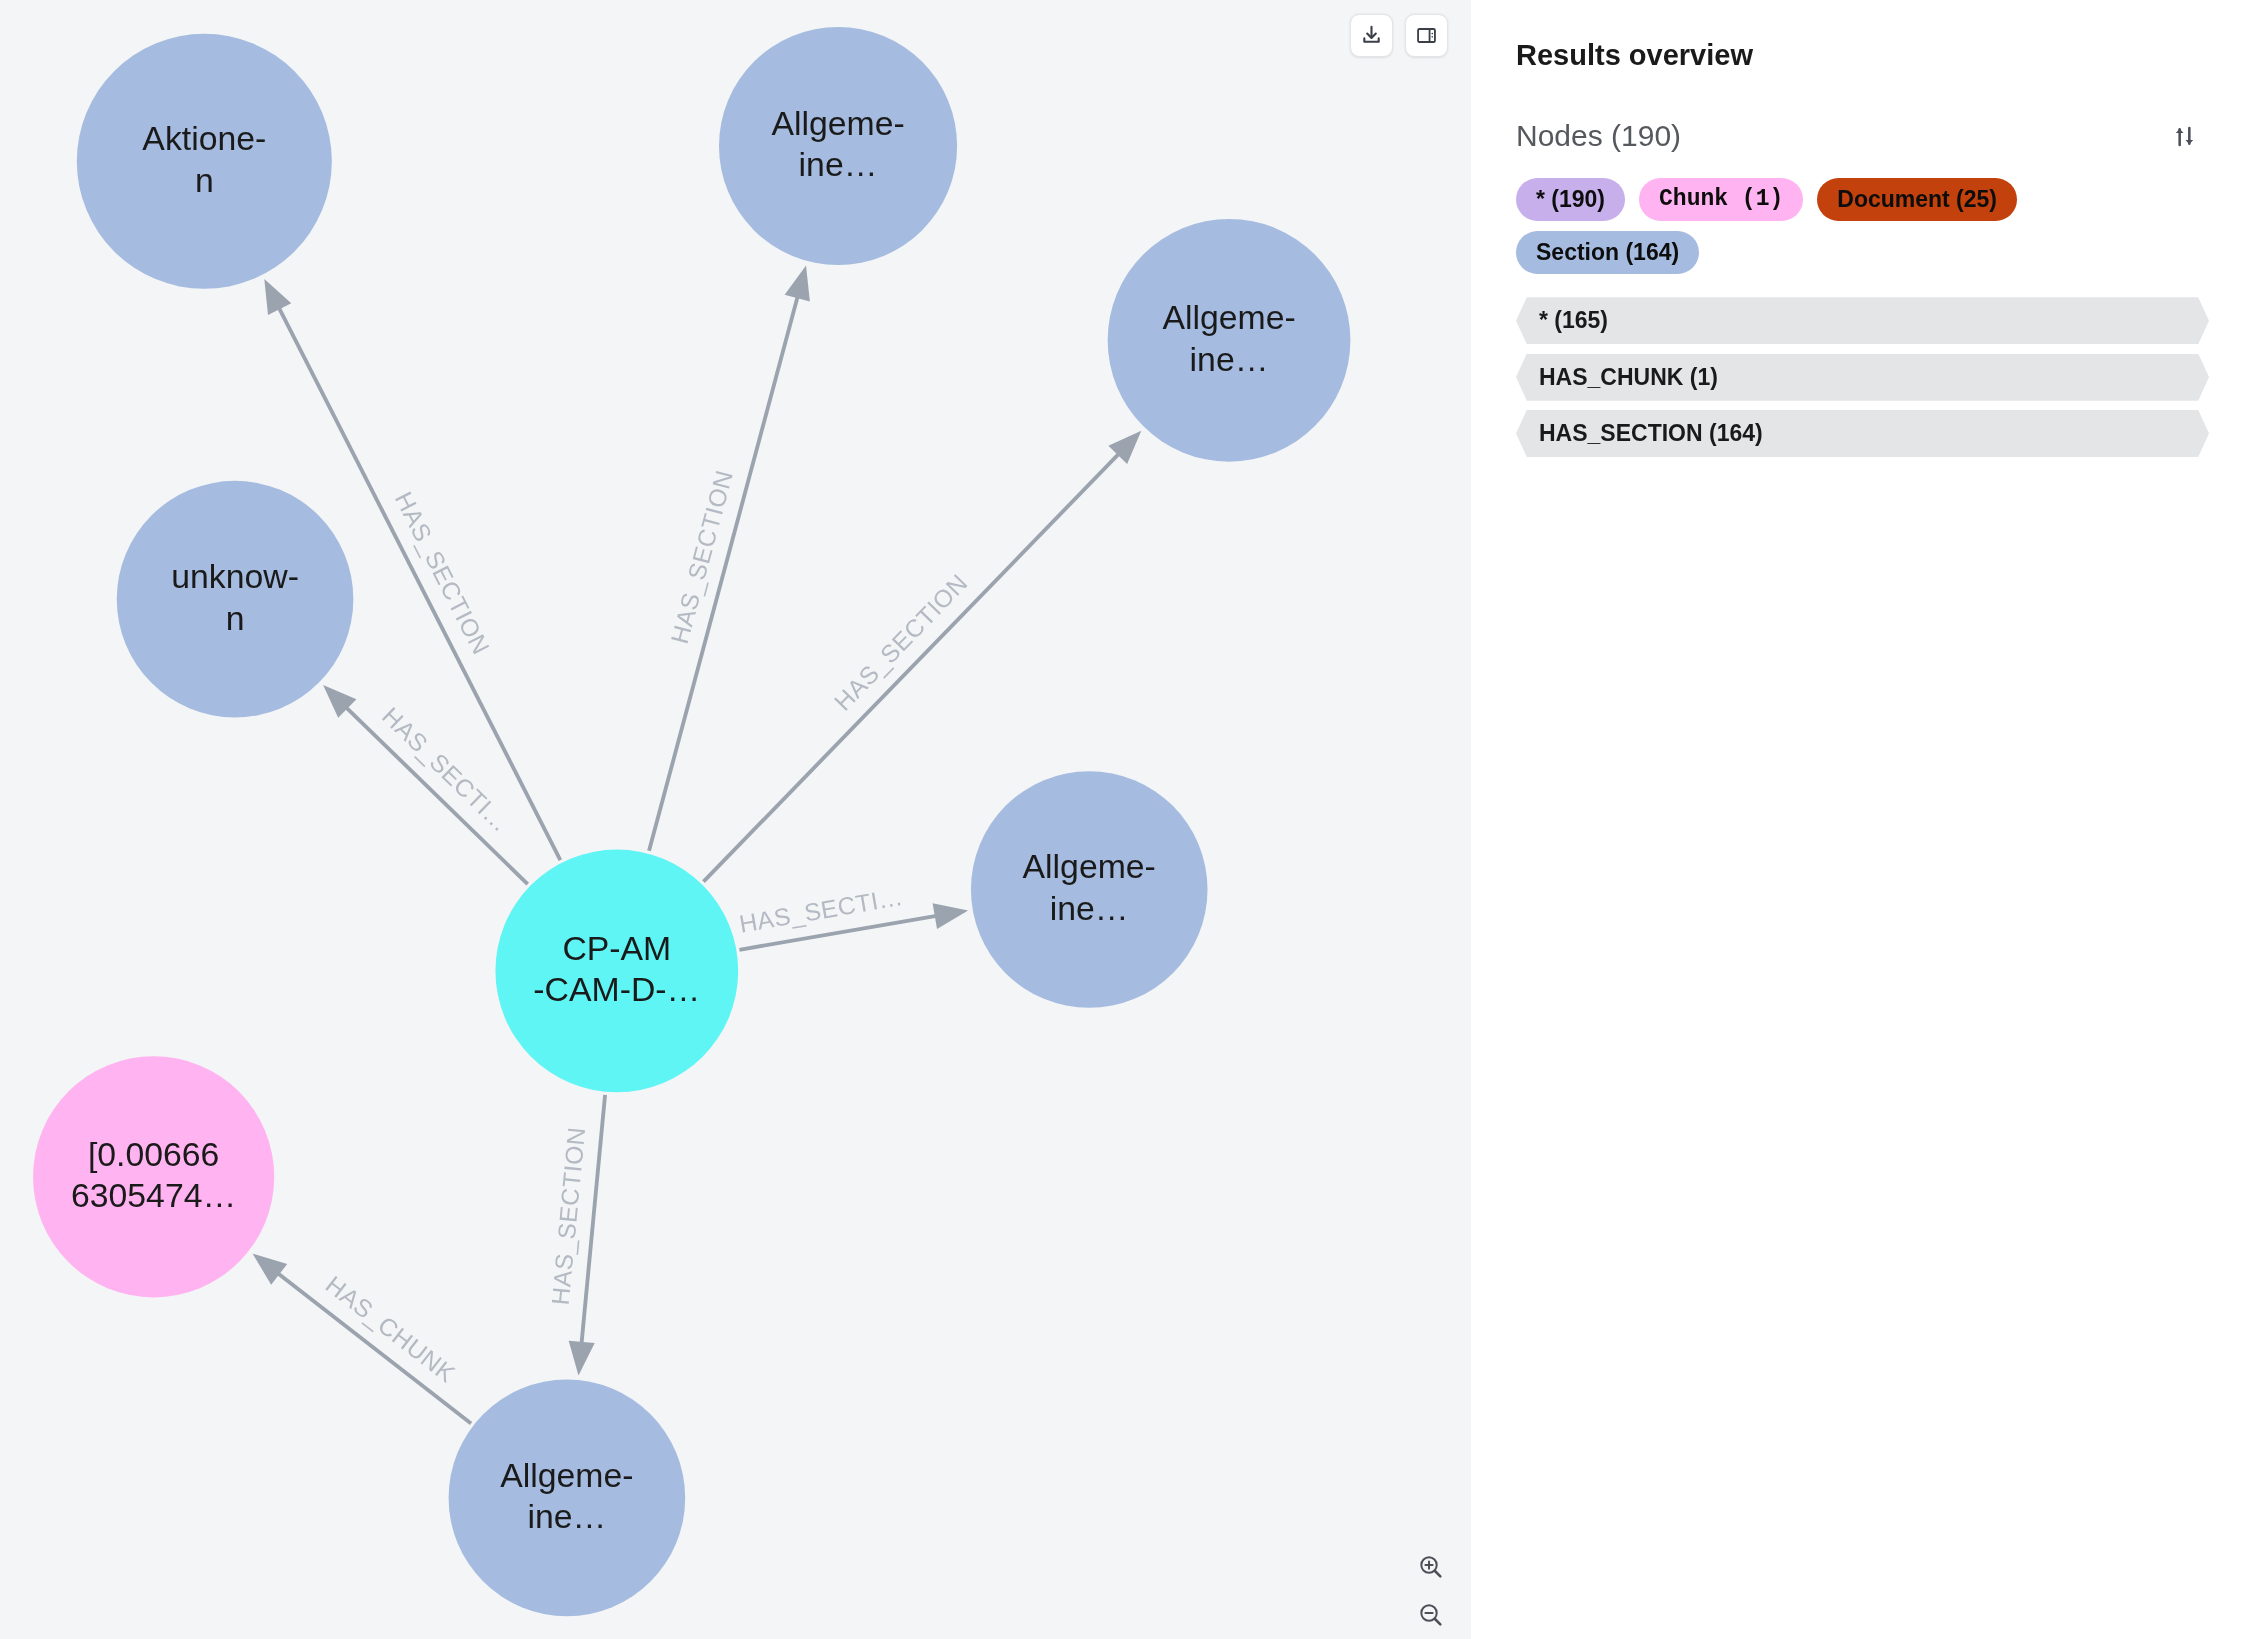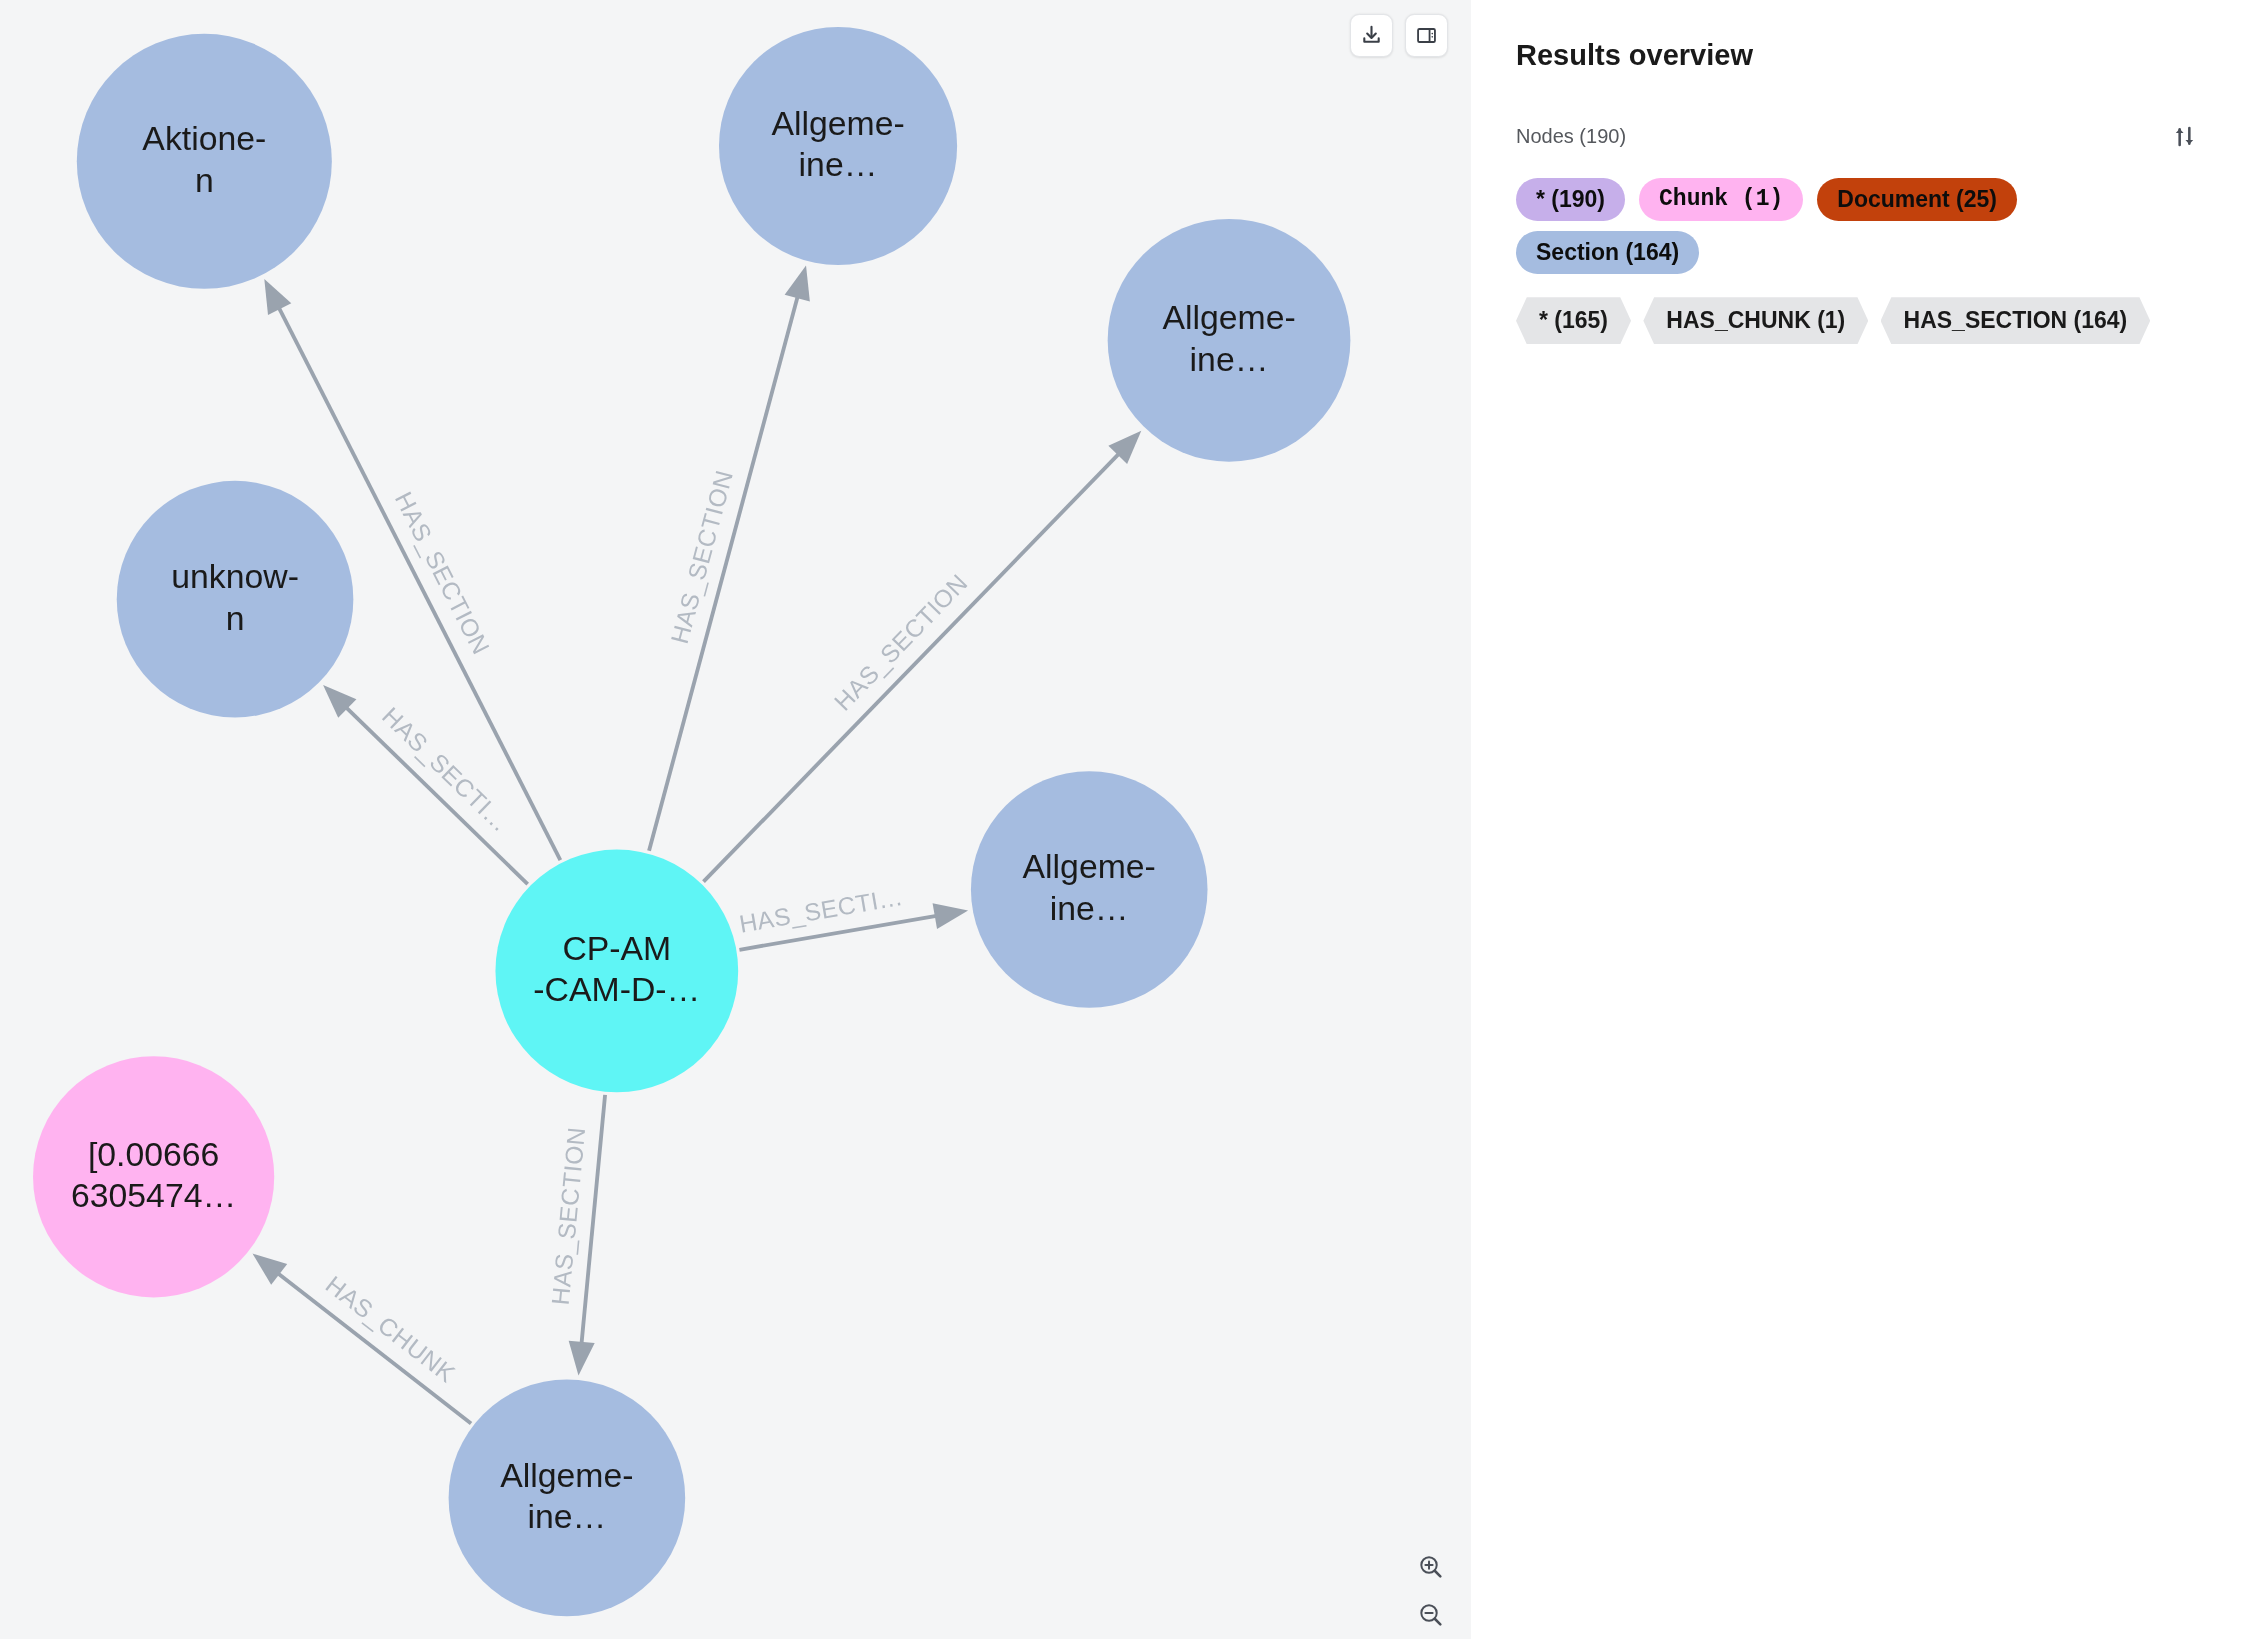--- a/index.html
+++ b/index.html
@@ -126,21 +126,21 @@
     margin: 0 0 43px 0;
     line-height: 1.1;
   }
   .section-head {
     display: flex;
     align-items: center;
     justify-content: space-between;
     margin-bottom: 20px;
   }
   .section-label {
-    font-size: 20px;
+    font-size: 30px;
     color: #55585d;
     font-weight: normal;
   }
   .sort-btn {
     width: 43px;
     height: 43px;
     display: flex;
     align-items: center;
     justify-content: center;
     cursor: pointer;
@@ -177,20 +177,21 @@
     padding: 9.2px 23px;
     white-space: nowrap;
     cursor: pointer;
     line-height: 1.25;
     clip-path: polygon(10.8px 0, calc(100% - 10.8px) 0, 100% 50%, calc(100% - 10.8px) 100%, 10.8px 100%, 0 50%);
   }
   .rel-chip-row {
     display: flex;
     flex-wrap: wrap;
     gap: 9.2px 12.3px;
+    flex-direction: column;
   }
 </style>
 </head>
 <body>
 
 <div class="app">
 
   <div class="graph-pane">
 
     <svg class="graph-svg" id="graph-svg" viewBox="0 0 1915 2135" xmlns="http://www.w3.org/2000/svg">

